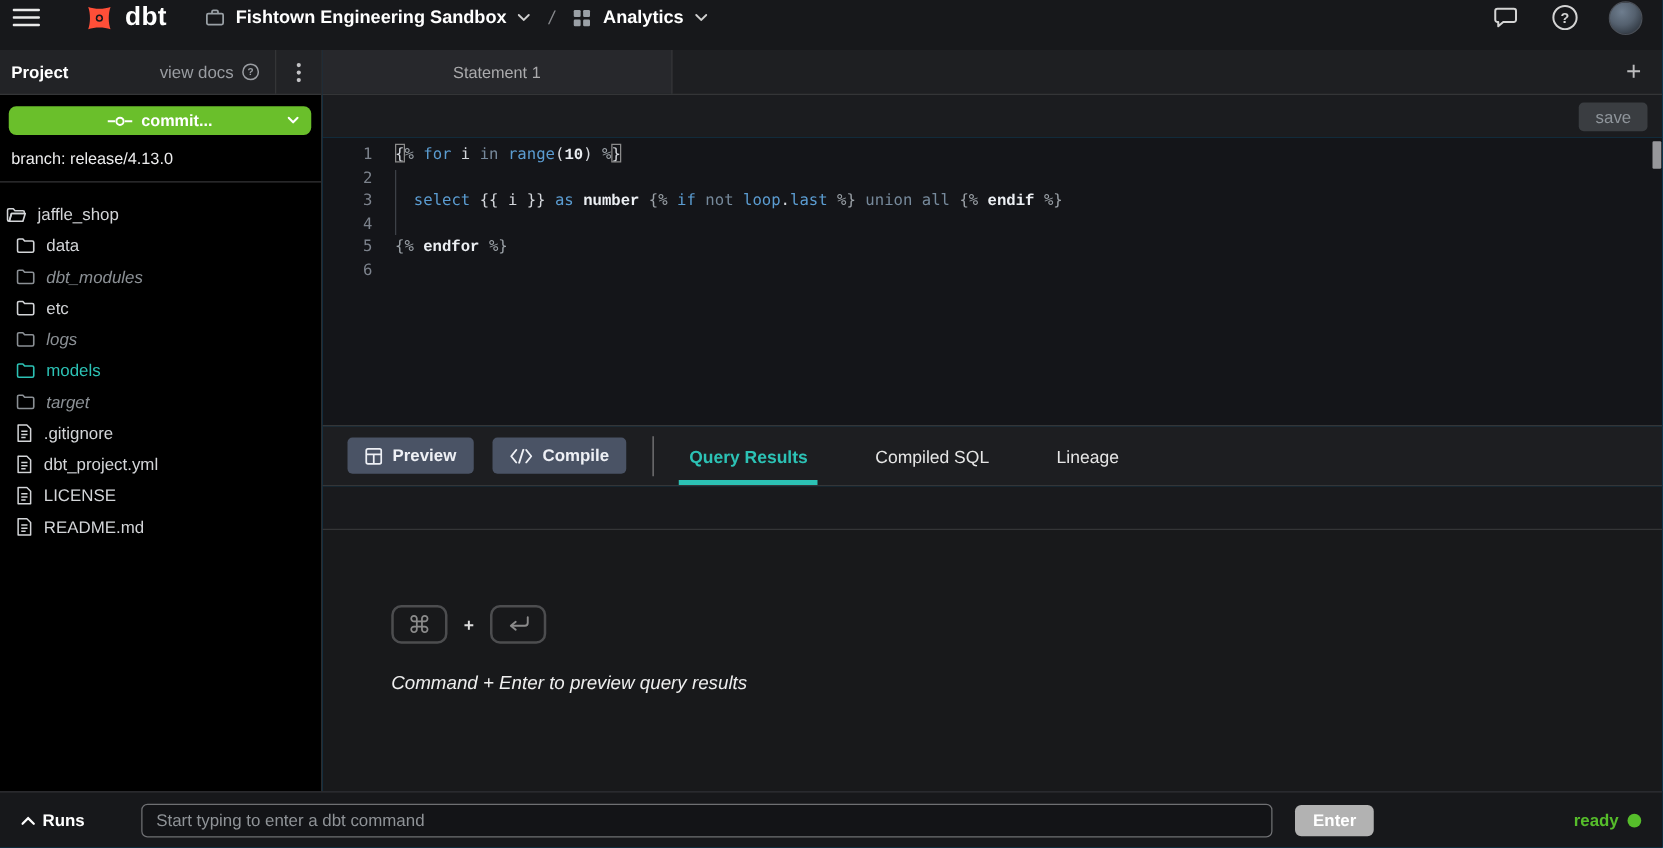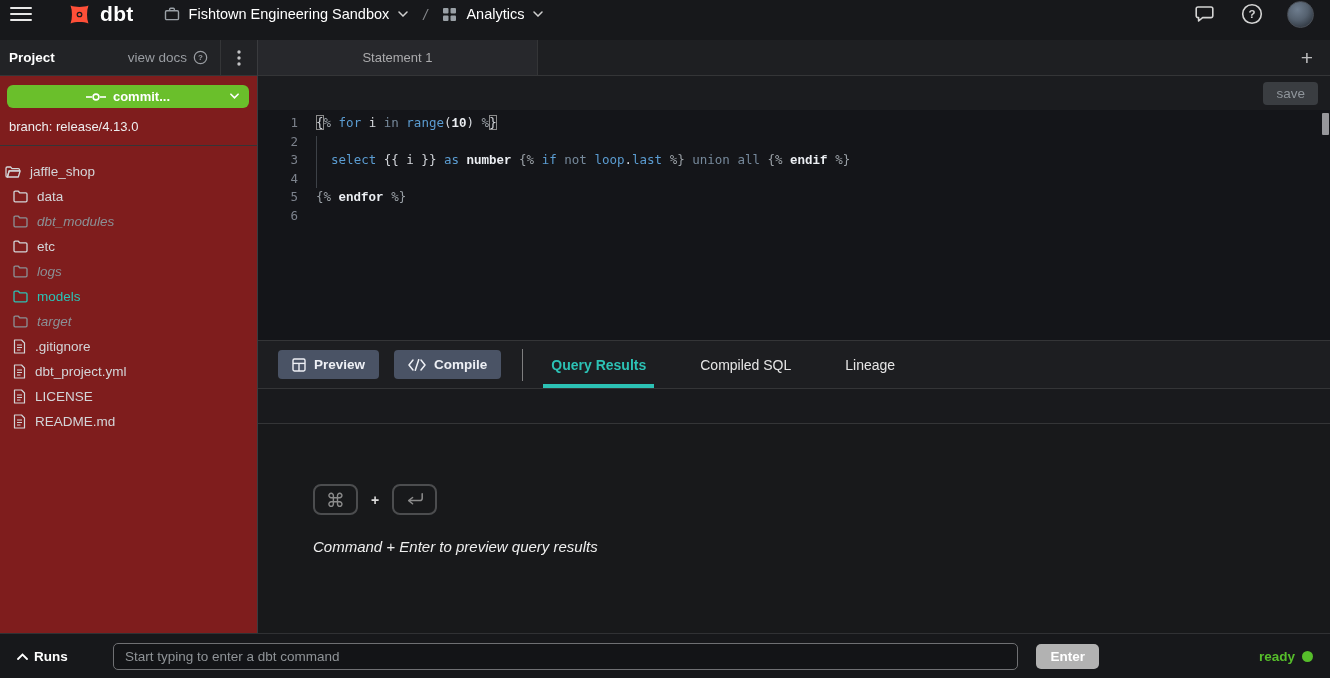--- a/index.html
+++ b/index.html
@@ -5,31 +5,31 @@
   * { margin:0; padding:0; box-sizing:border-box; }
   html,body { background:#101114; }
   body { width:1330px; height:678px; overflow:hidden; font-family:"Liberation Sans",sans-serif; }
   .app { width:1330px; height:678px; display:flex; flex-direction:column; background:#17181b; color:#e6e6e6; }
 
   
   .topbar { height:40px; flex:none; display:flex; align-items:center; padding:0 16px 12px 8px; background:#17181b; }
   .icon-btn { background:none; border:none; cursor:pointer; display:flex; align-items:center; justify-content:center; padding:2px; }
   .logo { display:flex; align-items:center; gap:7px; margin:0 30px 0 32px; }
   .logo-text { color:#fff; font-weight:bold; font-size:21px; letter-spacing:.3px; }
-  .switcher { display:flex; align-items:center; gap:9px; color:#fff; font-weight:normal; font-size:14.5px; cursor:pointer; background:none; border:none; }
+  .switcher { display:flex; align-items:center; gap:9px; color:#fff; font-weight:bold; font-size:14.5px; cursor:pointer; background:none; border:none; }
   .slash { color:#86888c; margin:0 15px; font-size:15px; font-style:italic; }
   .tb-right { margin-left:auto; display:flex; align-items:center; gap:22px; }
   .avatar { width:27px; height:27px; border-radius:50%; border:1px solid #4a4f57;
             background:radial-gradient(circle at 38% 30%, #7d8c9c 0, #6e7d8e 0, #55616f 45%, #242a32 95%); cursor:pointer; }
 
   
   .main { flex:1; display:flex; min-height:0; }
 
   
-  .sidebar { width:258px; flex:none; background:#7f1d1d; border-right:1px solid #3a3b3e; display:flex; flex-direction:column; }
+  .sidebar { width:258px; flex:none; background:#000000; border-right:1px solid #3a3b3e; display:flex; flex-direction:column; }
   .sb-header { height:36px; flex:none; border-bottom:1px solid #343537; display:flex; align-items:center; background:#222326; }
   .sb-title { padding-left:9px; font-weight:bold; font-size:13.5px; color:#fff; }
   .viewdocs { margin-left:auto; margin-right:12px; display:flex; align-items:center; gap:6px; color:#9a9da2; font-size:13.5px; background:none; border:none; cursor:pointer; }
   .kebab { width:37px; height:100%; border-left:1px solid #343537; display:flex; align-items:center; justify-content:center; background:none; border-top:none; border-right:none; border-bottom:none; cursor:pointer; }
   .sb-meta { border-bottom:1px solid #343537; padding-bottom:11px; }
   .commit-btn { margin:9px 8px 0 7px; height:23px; width:calc(100% - 15px); background:var(--green); border:none; border-radius:6px;
                 color:#fff; font-weight:bold; font-size:13px; display:flex; align-items:center; justify-content:center; gap:7px; position:relative; cursor:pointer; }
   .commit-chev { position:absolute; right:10px; top:8px; }
   .branch { margin:11px 0 0 9px; color:#ededee; font-size:13px; }
   .tree { padding-top:13px; }

